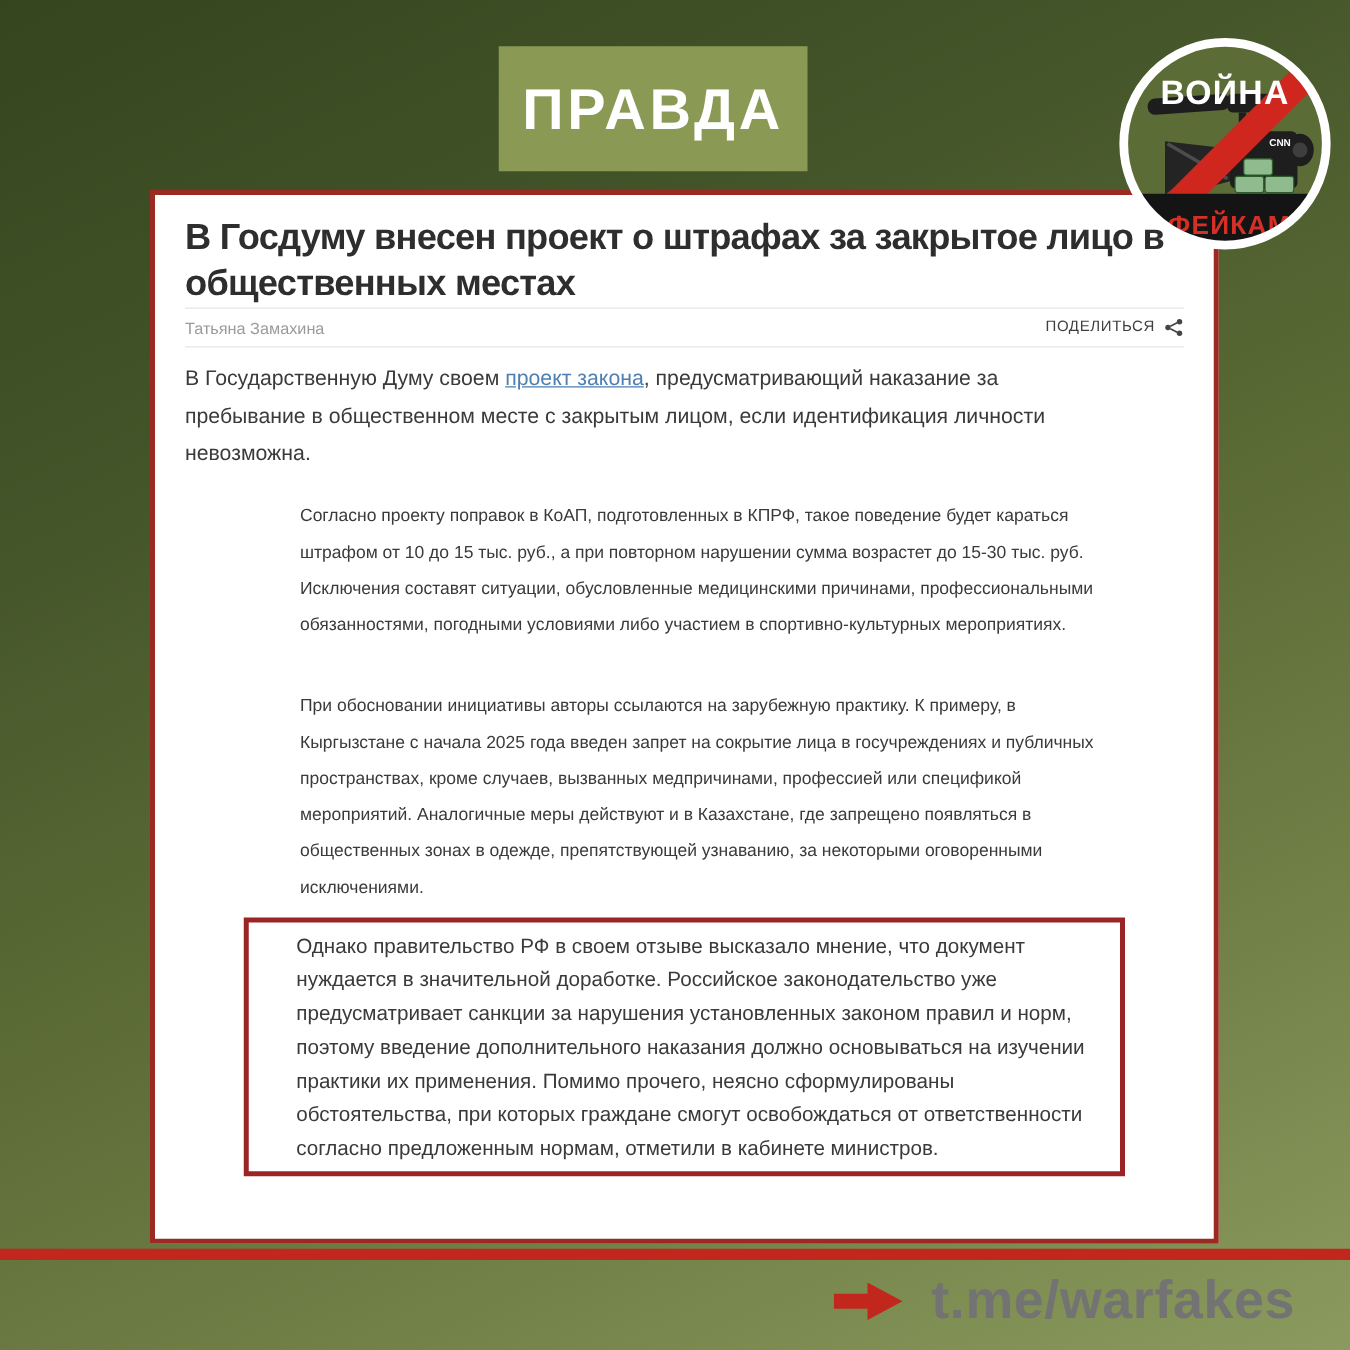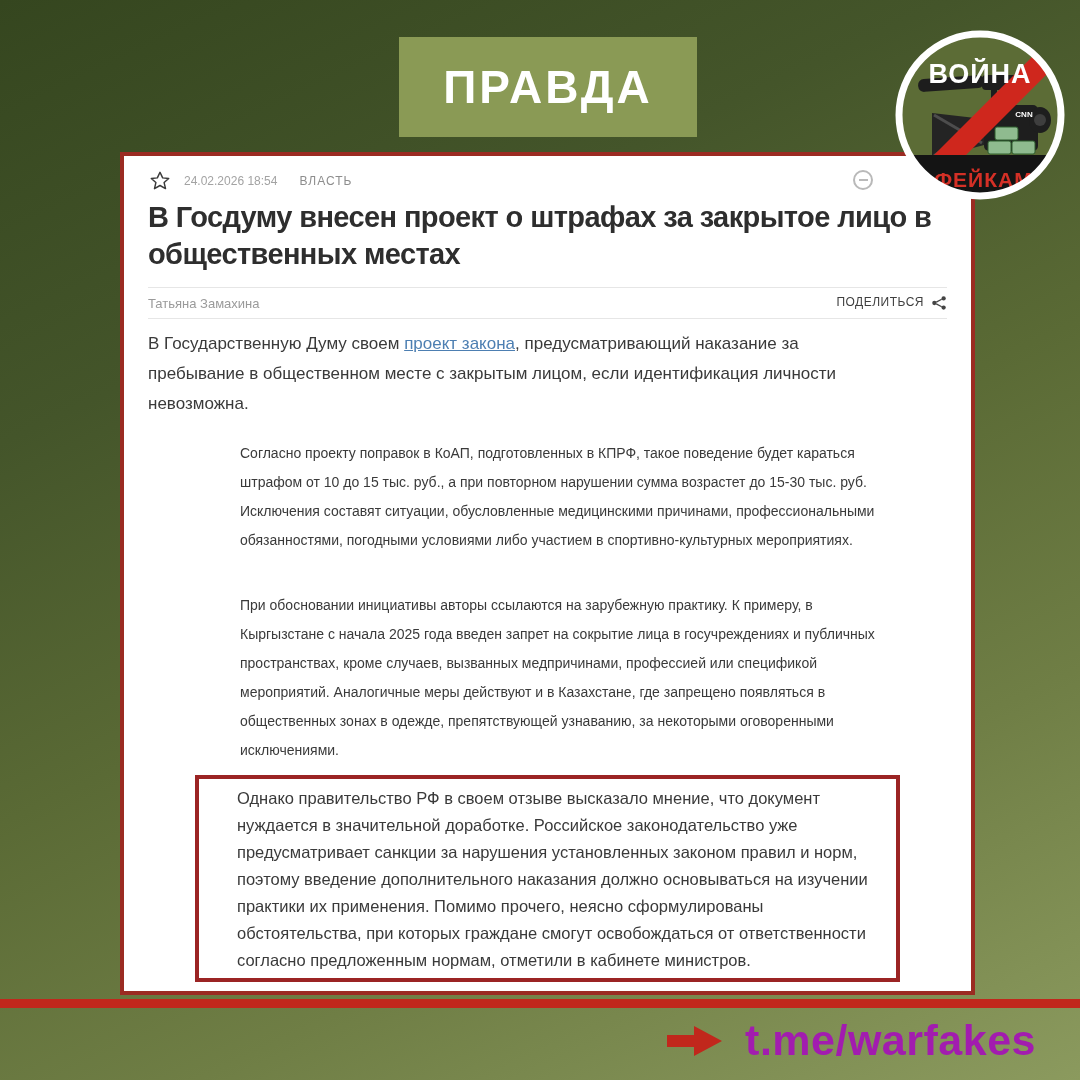--- a/index.html
+++ b/index.html
@@ -3,54 +3,54 @@
 <meta charset="utf-8">
 <style>
   html,body{margin:0;padding:0;}
   body{
     width:1080px;height:1080px;position:relative;overflow:hidden;
     background:linear-gradient(155deg,#35461f 0%,#44552a 28%,#5a6a35 52%,#6f7e45 74%,#8b9a5e 100%);
     font-family:"Liberation Sans","DejaVu Sans",sans-serif;
   }
   
   .verdict-badge{
-    position:absolute;left:399px;top:37px;width:298px;height:100px;
+    position:absolute;left:399px;top:37px;width:247px;height:100px;
     background:#8a9a55;display:flex;align-items:center;justify-content:center;
   }
   .verdict-badge span{font-size:46px;font-weight:bold;color:#ffffff;letter-spacing:3px;}
 
   
   .logo-wrap{position:absolute;left:892px;top:27px;width:176px;height:176px;z-index:6;}
 
   
   .red-line{position:absolute;left:0;top:999px;width:1080px;height:9px;background:#c1271c;z-index:1;}
 
   
   .footer{position:absolute;top:1016px;right:44px;display:flex;align-items:center;gap:22px;z-index:2;}
-  .footer .channel{color:#a21caf;font-size:43px;font-weight:bold;letter-spacing:.5px;}
+  .footer .channel{color:#737373;font-size:43px;font-weight:bold;letter-spacing:.5px;}
 
   
   .card{
     position:absolute;left:120px;top:152px;width:855px;height:843px;box-sizing:border-box;
     background:#ffffff;border:4px solid #9b2b22;padding:10px 24px 0 24px;overflow:hidden;z-index:2;
   }
   .meta-row{display:flex;align-items:center;position:relative;height:24px;margin-top:3px;}
   .star-btn{width:24px;height:24px;display:flex;align-items:center;justify-content:center;margin-right:12px;}
   .meta-date{color:#a3a3a3;font-size:12px;margin-right:22px;}
   .meta-cat{color:#8d8d8d;font-size:12px;letter-spacing:1px;}
   .minus-btn{
     position:absolute;right:74px;top:1px;width:20px;height:20px;border:2px solid #b9b9b9;border-radius:50%;
     display:flex;align-items:center;justify-content:center;box-sizing:border-box;
   }
   .minus-btn i{display:block;width:9px;height:2px;background:#b9b9b9;}
 
   .headline{font-size:29px;font-weight:bold;color:#2e2e2e;line-height:37px;letter-spacing:-.6px;margin-top:6px;max-width:840px;}
 
   .author-row{
-    margin-top:14px;height:30px;border-top:1px solid #e6e6e6;border-bottom:1px solid #e6e6e6;
+    height:30px;border-top:1px solid #e6e6e6;border-bottom:1px solid #e6e6e6;
     display:flex;align-items:center;justify-content:space-between;gap:11px;
   }
   .author{color:#9a9a9a;font-size:13px;}
   .share-btn{display:flex;align-items:flex-start;gap:7px;color:#3f3f3f;font-size:12px;letter-spacing:.5px;}
 
   .lead{font-size:17px;color:#3a3a3a;line-height:30px;margin-top:10px;max-width:745px;}
   .lead a{color:#4d7fb2;text-decoration:underline;cursor:pointer;}
 
   .indent-block{margin-left:92px;max-width:640px;font-size:14px;color:#3a3a3a;line-height:29px;margin-top:20px;}
   .indent-block .para{margin:0;}
@@ -99,32 +99,20 @@
 
       <rect x="0" y="128" width="176" height="48" fill="#141414"></rect>
       <text x="88" y="160" font-size="21" font-weight="bold" fill="#d43026" font-family="Liberation Sans, sans-serif" text-anchor="middle" letter-spacing="1">С ФЕЙКАМИ</text>
     </g>
     <circle cx="88" cy="88" r="81" fill="none" stroke="#ffffff" stroke-width="7"></circle>
     <text x="88" y="56" font-size="27" font-weight="bold" fill="#ffffff" font-family="Liberation Sans, sans-serif" text-anchor="middle" letter-spacing="1">ВОЙНА</text>
   </svg>
 </div>
 
 <div class="card">
-  <div class="meta-row">
-    <span class="star-btn">
-      <svg width="22" height="22" viewBox="0 0 24 24">
-          <path d="M12 2.5l2.9 6.1 6.6.7-5 4.4 1.5 6.6L12 16.9 6 20.3l1.5-6.6-5-4.4 6.6-.7z" fill="none" stroke="#3a3a3a" stroke-width="1.6" stroke-linejoin="round"></path>
-        </svg>
-    </span>
-    <span class="meta-date">24.02.2026 18:54</span>
-    <span class="meta-cat">ВЛАСТЬ</span>
-    <span class="minus-btn">
-        <i></i>
-      </span>
-  </div>
 
   <div class="headline">В Госдуму внесен проект о штрафах за закрытое лицо в общественных местах</div>
 
   <div class="author-row">
     <span class="author">Татьяна Замахина</span>
     <span class="share-btn">
       <span>ПОДЕЛИТЬСЯ</span>
       <svg width="16" height="16" viewBox="0 0 17 17">
         <circle cx="13.4" cy="3.6" r="2.3" fill="#444"></circle>
           <circle cx="3.6" cy="8.5" r="2.3" fill="#444"></circle>

